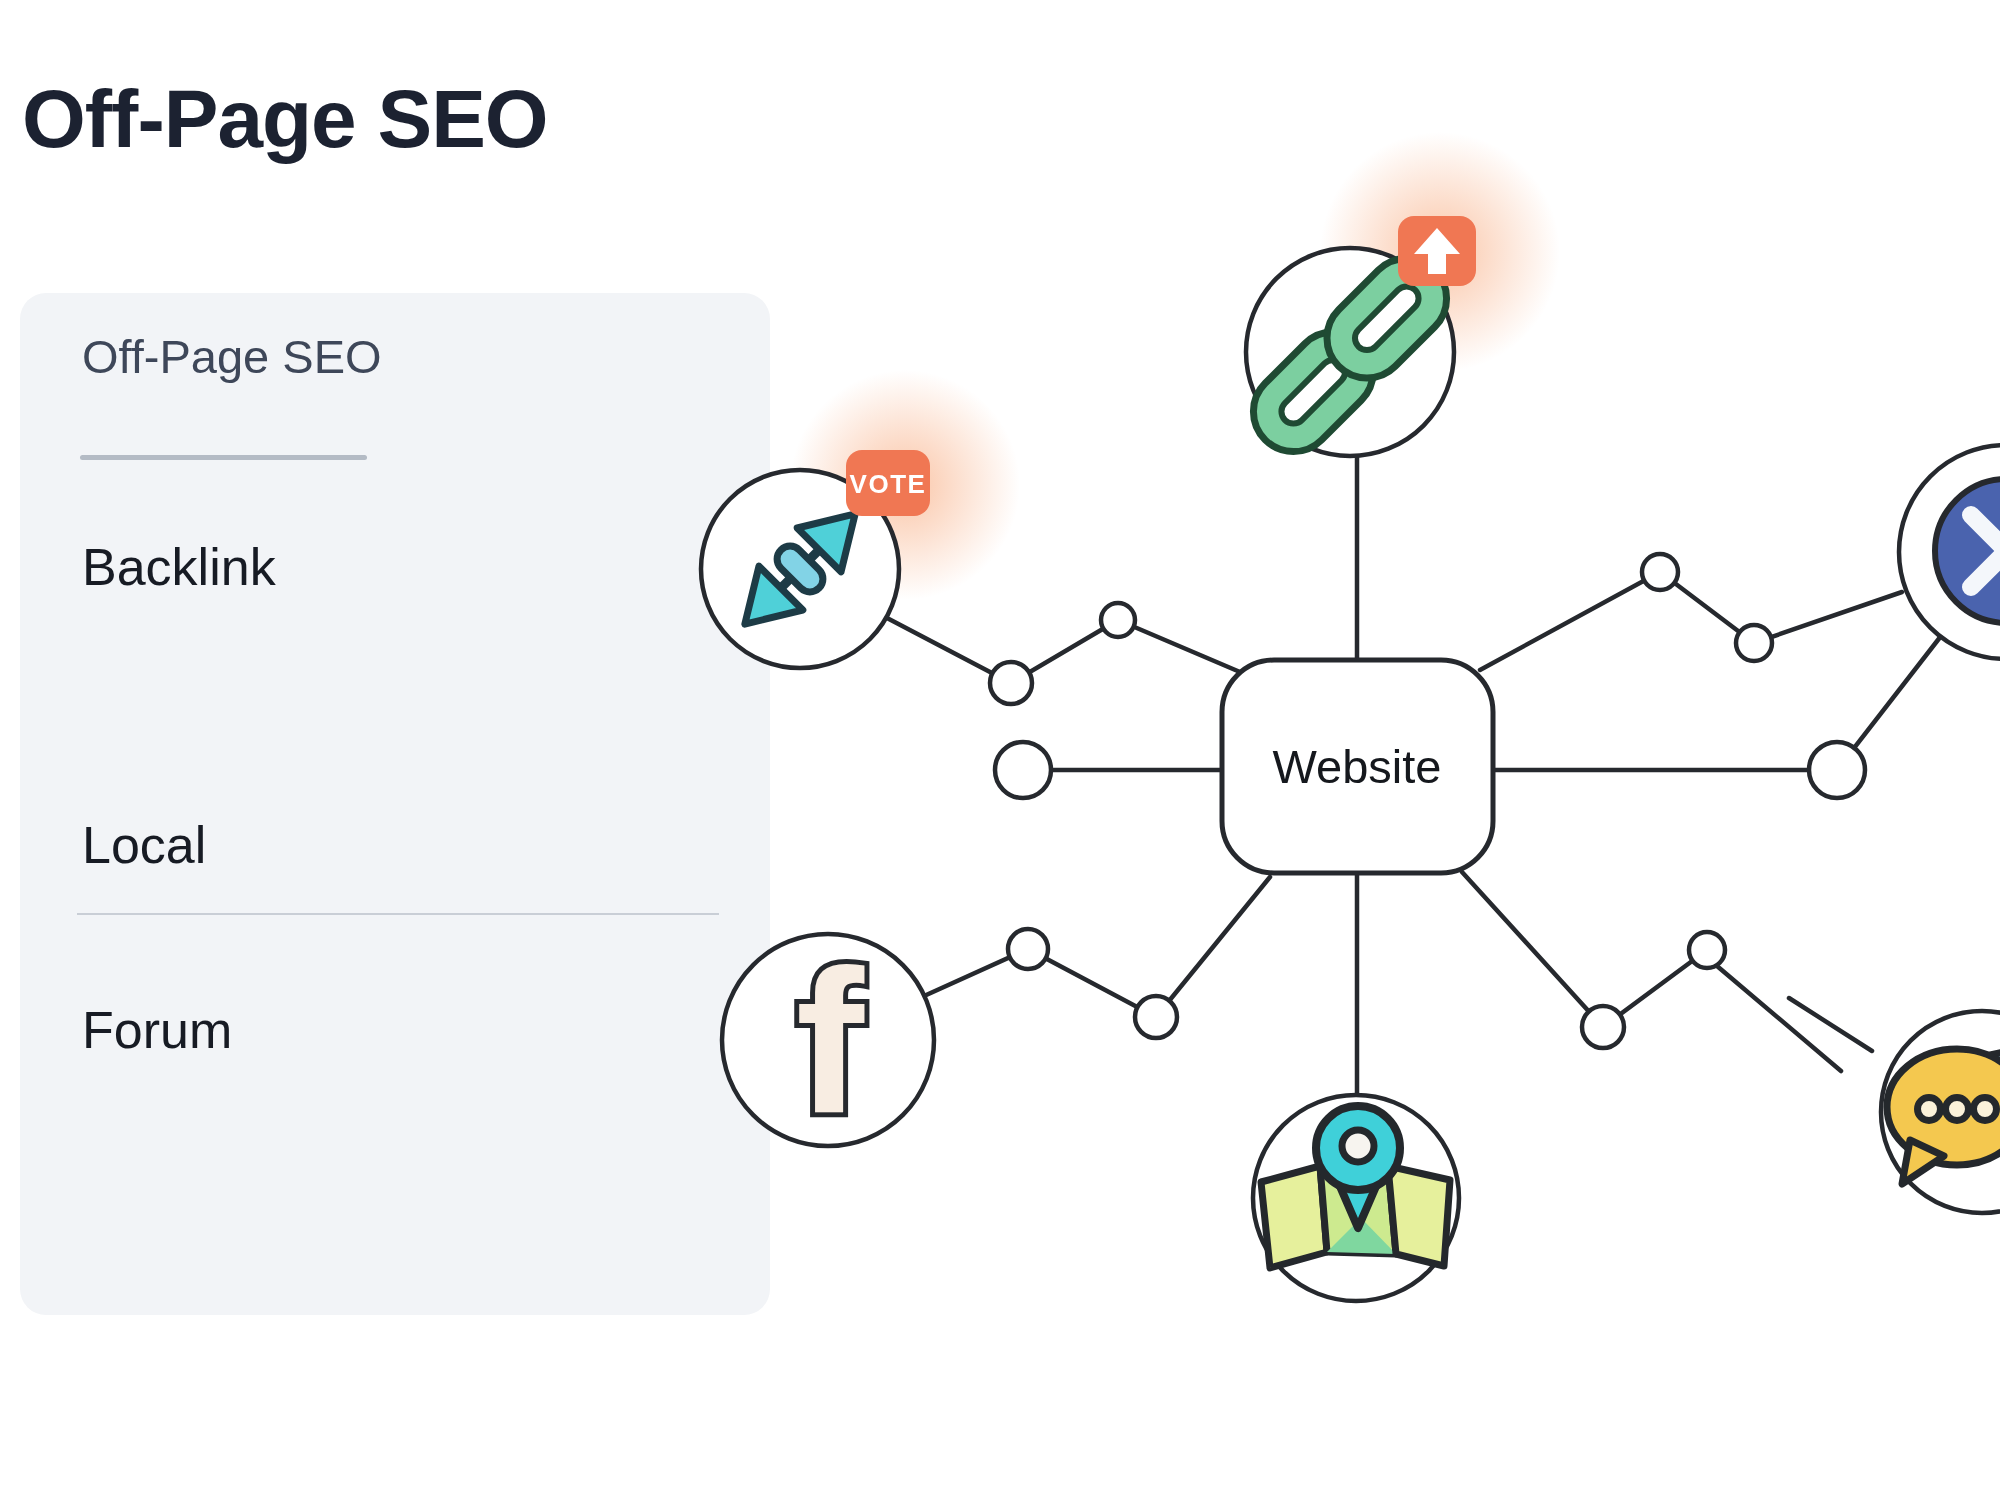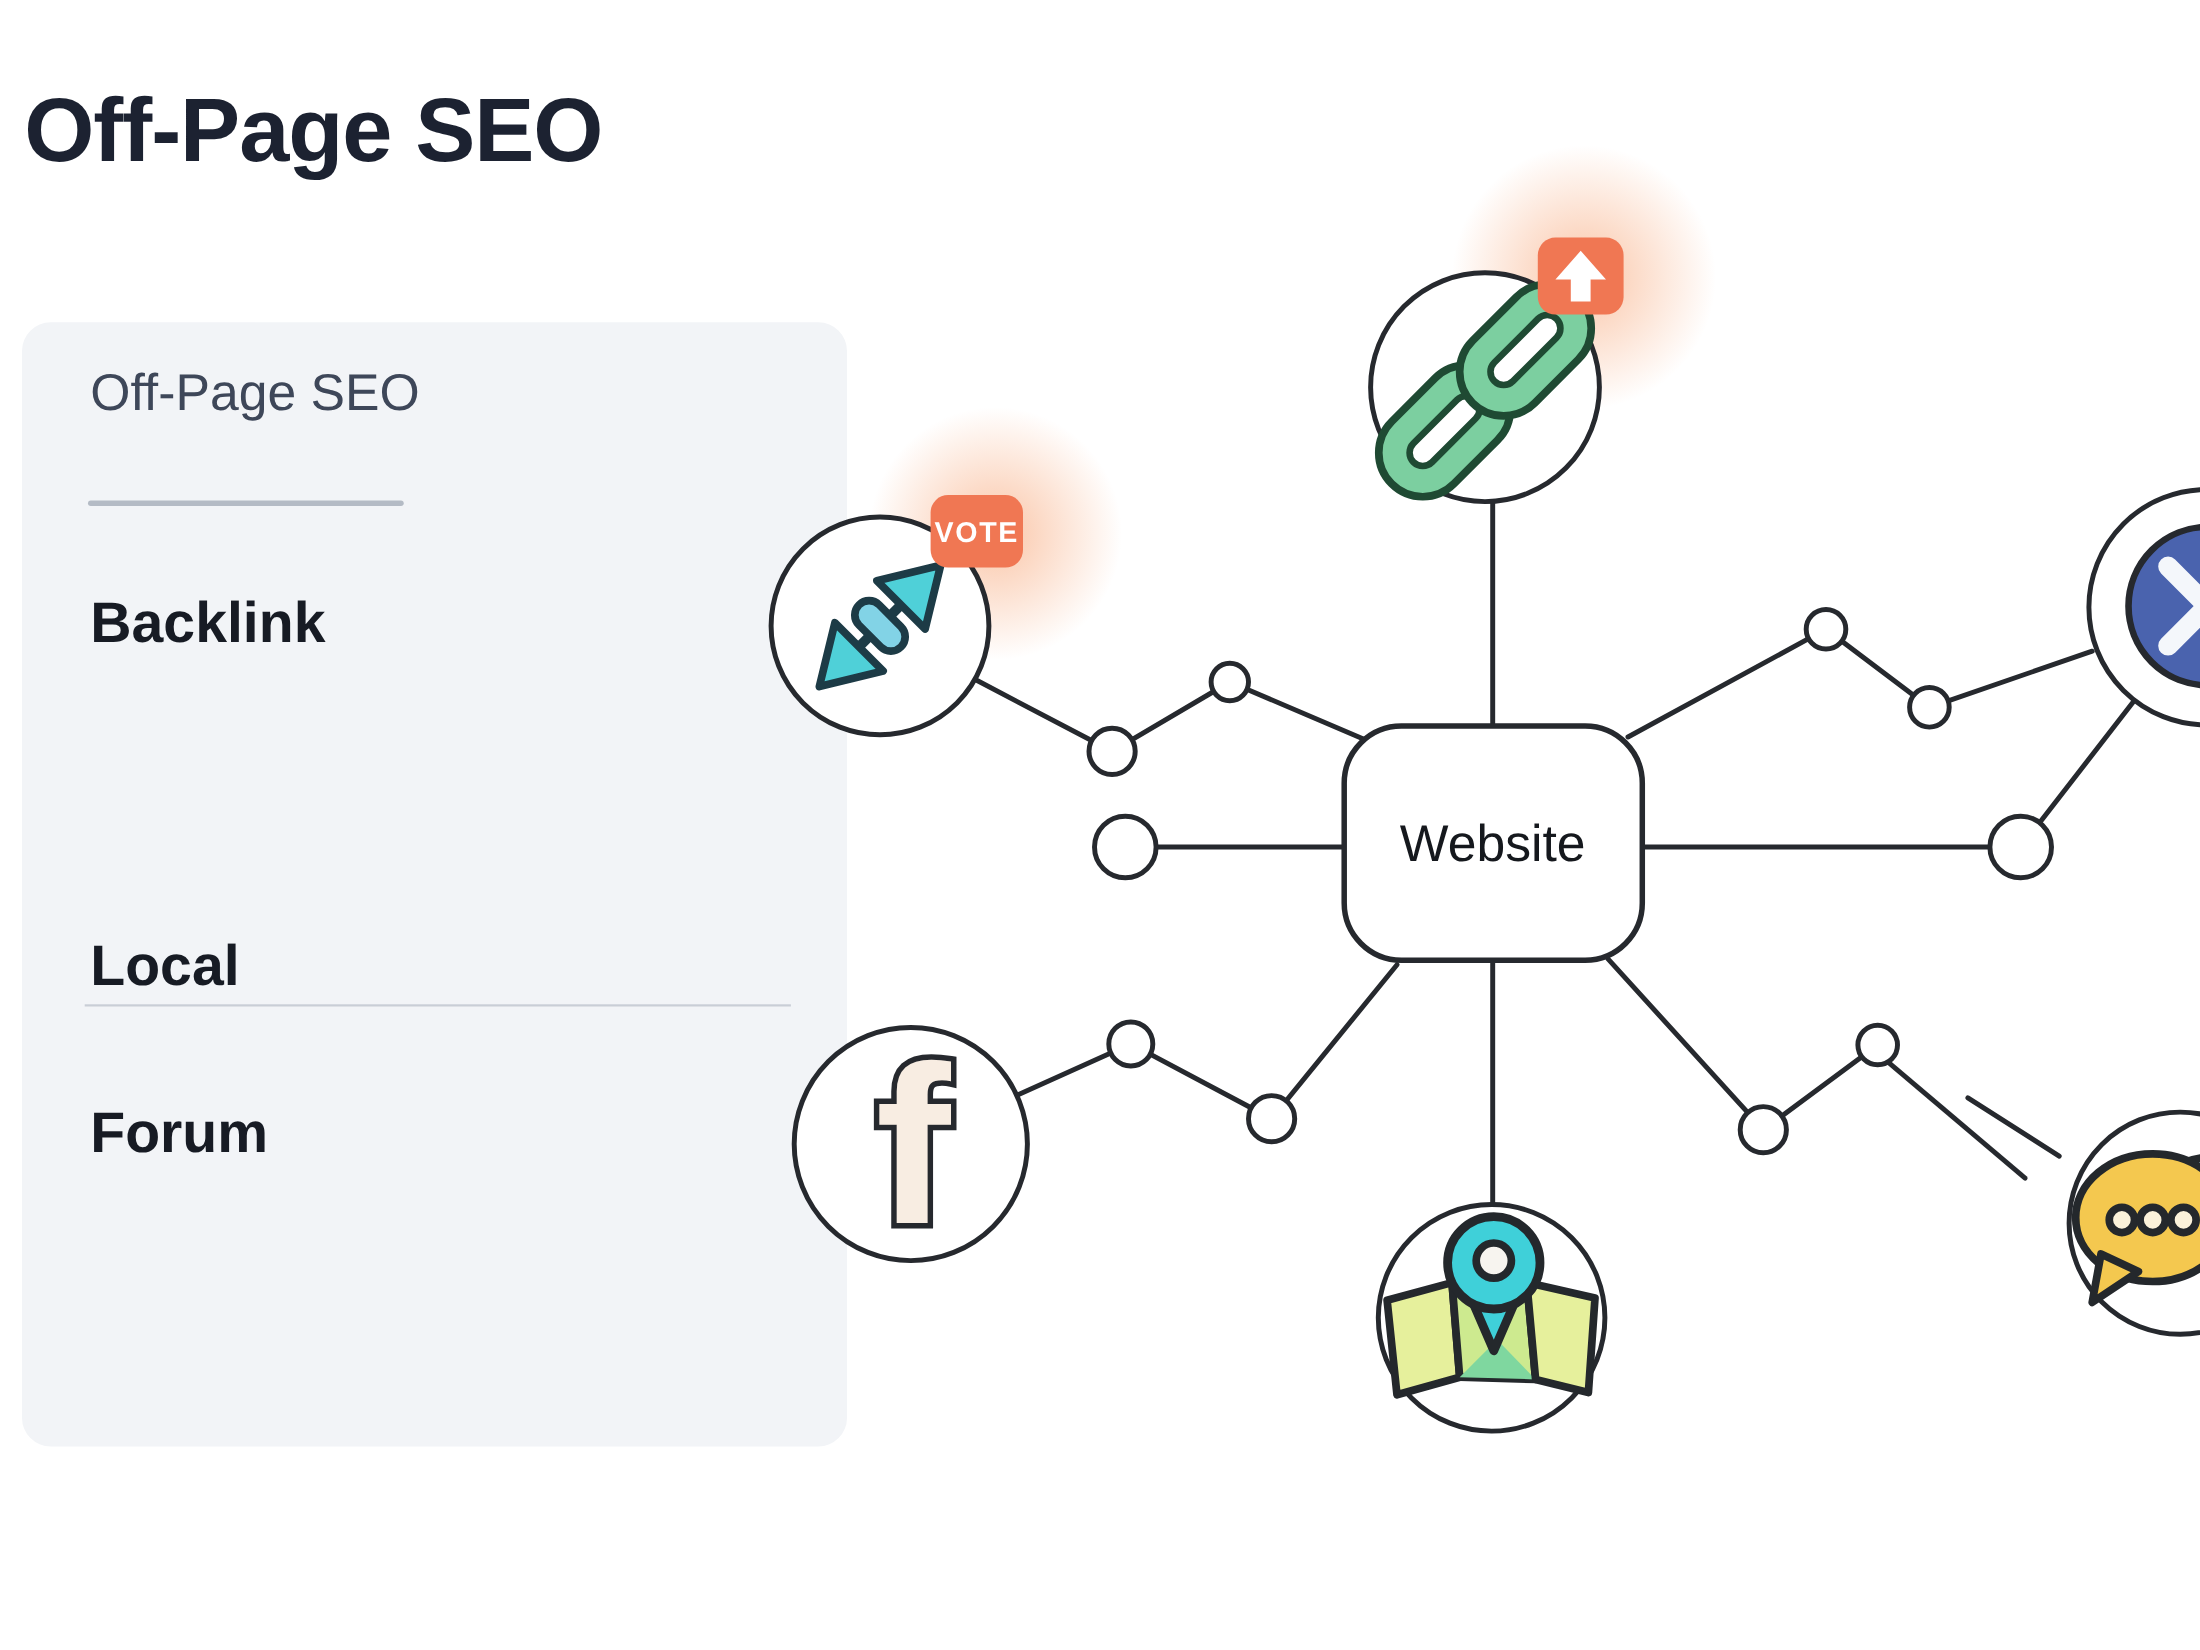--- a/index.html
+++ b/index.html
@@ -19,24 +19,24 @@
   .sidebar-header{
     position:absolute;left:62px;top:36px;
     font-size:47px;font-weight:400;color:#3e4759;
   }
   .sidebar-divider-1{
     position:absolute;left:60px;top:162px;width:287px;height:5px;
     background:#b4bbc5;border-radius:3px;
   }
   .sidebar-item{
     position:absolute;left:62px;
-    font-size:52px;font-weight:700;color:#171b24;
+    font-size:52px;font-weight:400;color:#171b24;
   }
   .item-backlink{top:244px;}
-  .item-local{top:522px;margin-top:33px;}
+  .item-local{top:522px;}
   .sidebar-divider-2{
     position:absolute;left:57px;top:620px;width:642px;height:2px;
     background:#c9ced6;
   }
   .item-forum{top:707px;}
   svg.diagram{position:absolute;left:0;top:0;}
   text{font-family:"Liberation Sans","DejaVu Sans",sans-serif;}
 </style>
 </head>
 <body>

